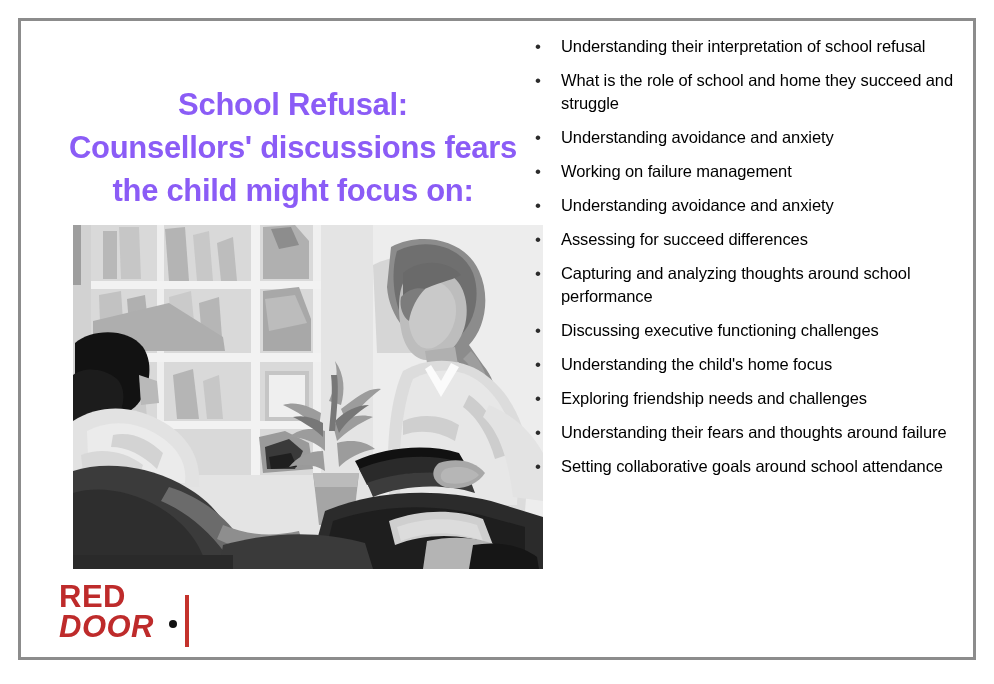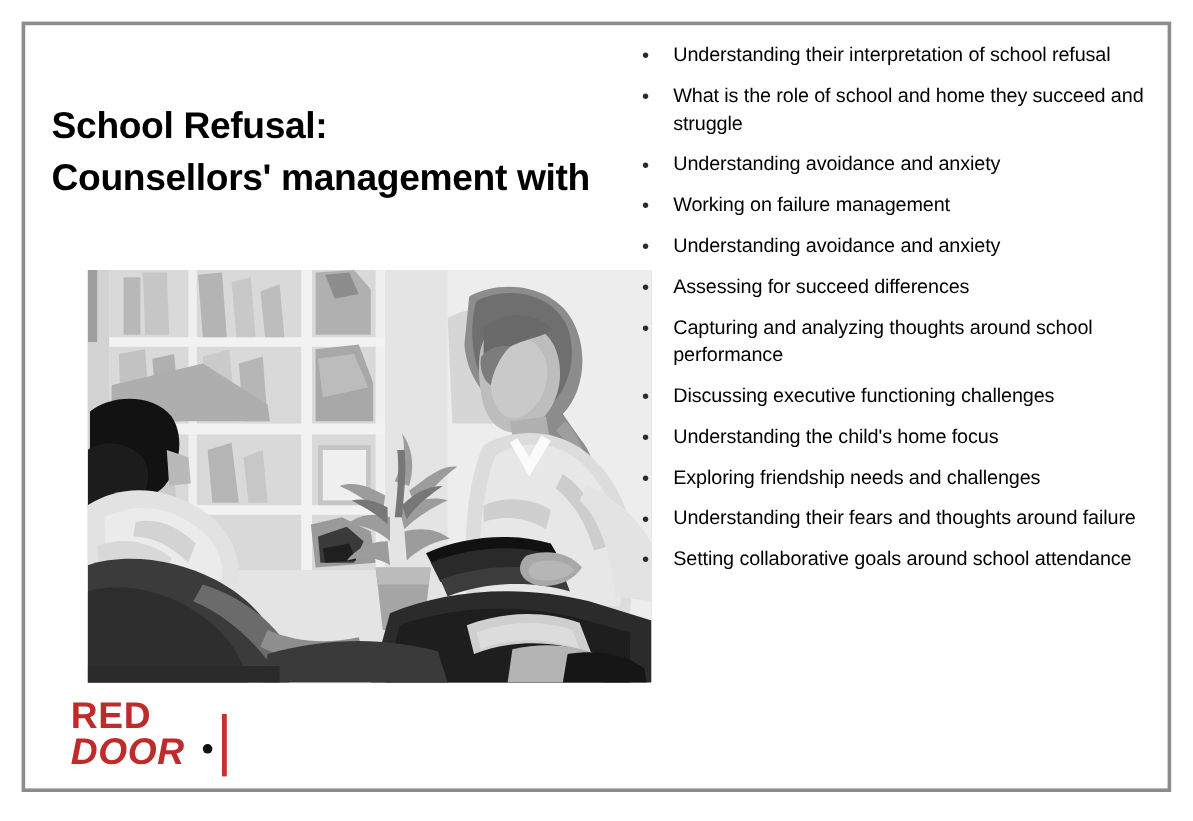--- a/index.html
+++ b/index.html
@@ -41,22 +41,22 @@
     top: 2px;
     width: 500px;
     height: 636px;
   }
 
   #title-block {
     position: absolute;
     left: 0;
     top: 60px;
     width: 500px;
-    text-align: left;
-    color: #000000;
+    text-align: center;
+    color: #8b5cf6;
     font-size: 31px;
     font-weight: bold;
     line-height: 43px;
     letter-spacing: -0.3px;
   }
   #title-block .title-line {
     display: block;
     white-space: nowrap;
   }
 
@@ -147,21 +147,22 @@
 </head>
 <body>
 
 <div id="slide-root">
   <div id="slide-frame">
 
     <div id="left-column">
 
       <div id="title-block">
         <span class="title-line">School Refusal:</span>
-        <span class="title-line">Counsellors' management with</span>
+        <span class="title-line">Counsellors' discussions fears</span>
+        <span class="title-line">the child might focus on:</span>
       </div>
 
       <div id="photo">
         <svg viewBox="0 0 470 344" preserveAspectRatio="none">
 
           <rect x="0" y="0" width="470" height="344" fill="#e4e4e4"></rect>
 
           <rect x="300" y="0" width="170" height="344" fill="#ededed"></rect>
 
           <rect x="0" y="0" width="18" height="344" fill="#d2d2d2"></rect>

